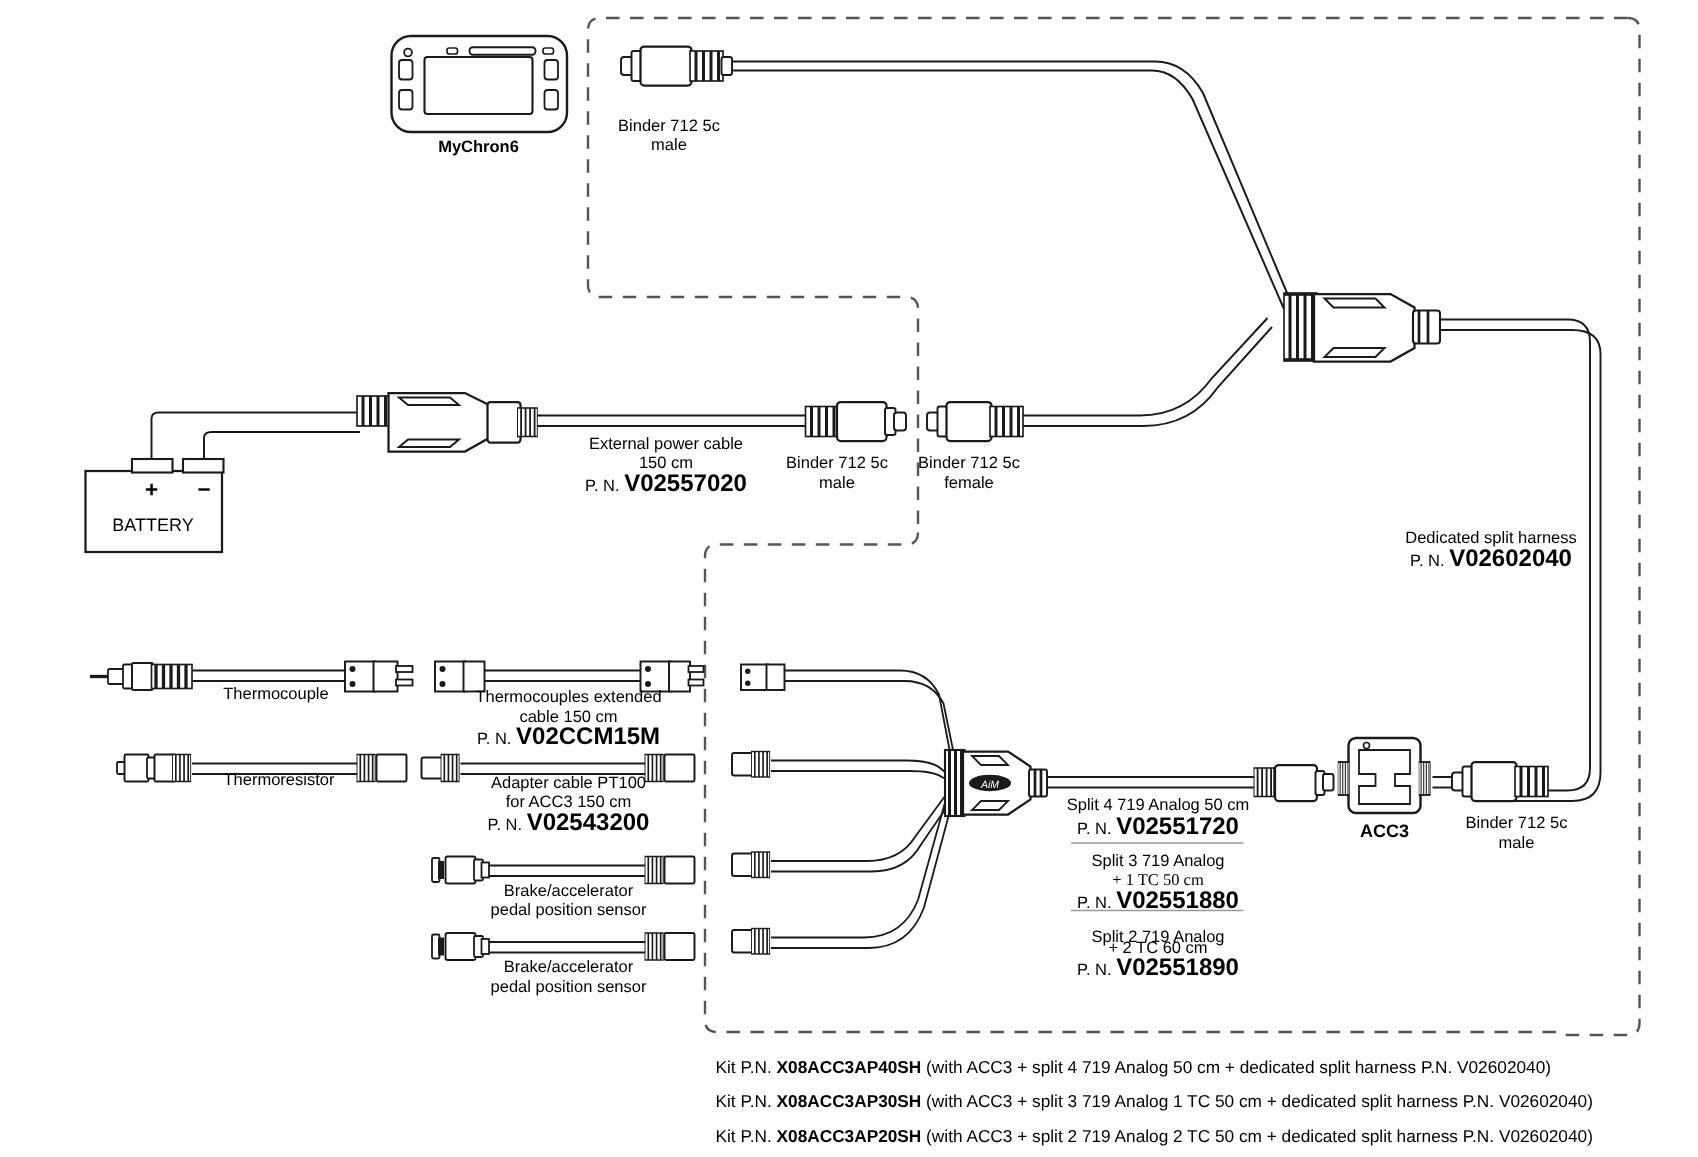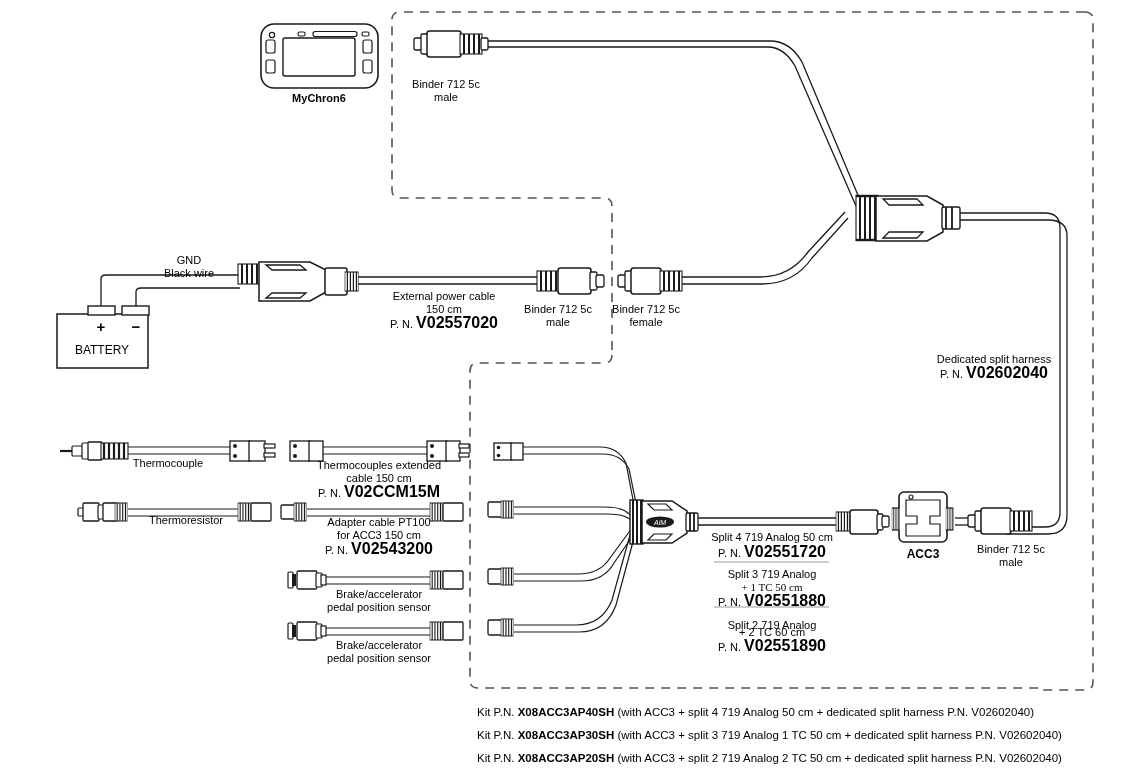--- a/index.html
+++ b/index.html
@@ -352,42 +352,40 @@
     <line x1="714" y1="562" x2="829" y2="562" stroke="#999" stroke-width="1"></line>
     <line x1="714" y1="607" x2="829" y2="607" stroke="#999" stroke-width="1"></line>
 
   </svg>
 
   <div class="lbl bold ctr" style="left:319px; top:92px; width:160px;">MyChron6</div>
 
   <div class="lbl ctr" style="left:446px; top:78px; width:160px;">Binder 712 5c
 male</div>
 
-  <div class="lbl ctr" style="left:189px; top:254px; width:160px;">GND
-Black wire</div>
 
 
   <div class="lbl ctr" style="left:101px; top:320px; width:30px; font-size:15px; font-weight:bold;">+</div>
   <div class="lbl ctr" style="left:136px; top:320px; width:30px; font-size:15px; font-weight:bold;">−</div>
   <div class="lbl ctr" style="left:102px; top:344px; width:120px; font-size:12px;">BATTERY</div>
 
   <div class="lbl ctr" style="left:444px; top:290px; width:200px;">External power cable</div>
   <div class="lbl ctr" style="left:444px; top:303px; width:200px;">150 cm</div>
   <div class="lbl ctr pn" style="left:444px; top:316px; width:200px;"><span>P. N. </span><b>V02557020</b></div>
 
   <div class="lbl ctr" style="left:558px; top:303px; width:160px;">Binder 712 5c
 male</div>
 
   <div class="lbl ctr" style="left:646px; top:303px; width:160px;">Binder 712 5c
 female</div>
 
   <div class="lbl ctr" style="left:994px; top:353px; width:210px;">Dedicated split harness</div>
   <div class="lbl ctr pn" style="left:994px; top:366px; width:210px;"><span>P. N. </span><b>V02602040</b></div>
 
-  <div class="lbl ctr" style="left:168px; top:457px; width:160px;">Thermocouple</div>
+  <div class="lbl ctr" style="left:184px; top:457px; width:160px;">Thermocouple</div>
 
   <div class="lbl ctr" style="left:379px; top:459px; width:220px;">Thermocouples extended</div>
   <div class="lbl ctr" style="left:379px; top:472px; width:220px;">cable 150 cm</div>
   <div class="lbl ctr pn" style="left:379px; top:485px; width:220px;"><span>P. N. </span><b>V02CCM15M</b></div>
 
   <div class="lbl ctr" style="left:186px; top:514px; width:170px;">Thermoresistor</div>
 
   <div class="lbl ctr" style="left:379px; top:516px; width:220px;">Adapter cable PT100</div>
   <div class="lbl ctr" style="left:379px; top:529px; width:220px;">for ACC3 150 cm</div>
   <div class="lbl ctr pn" style="left:379px; top:542px; width:220px;"><span>P. N. </span><b>V02543200</b></div>

